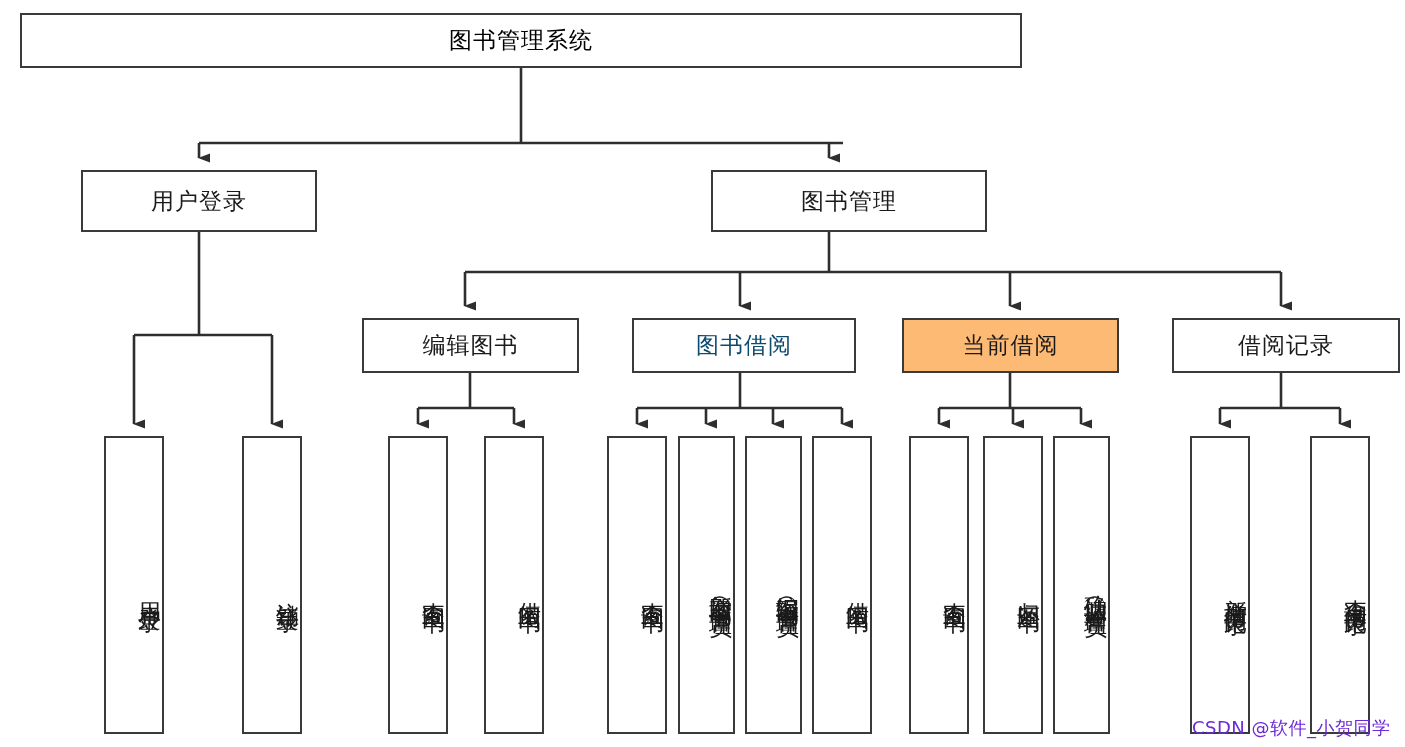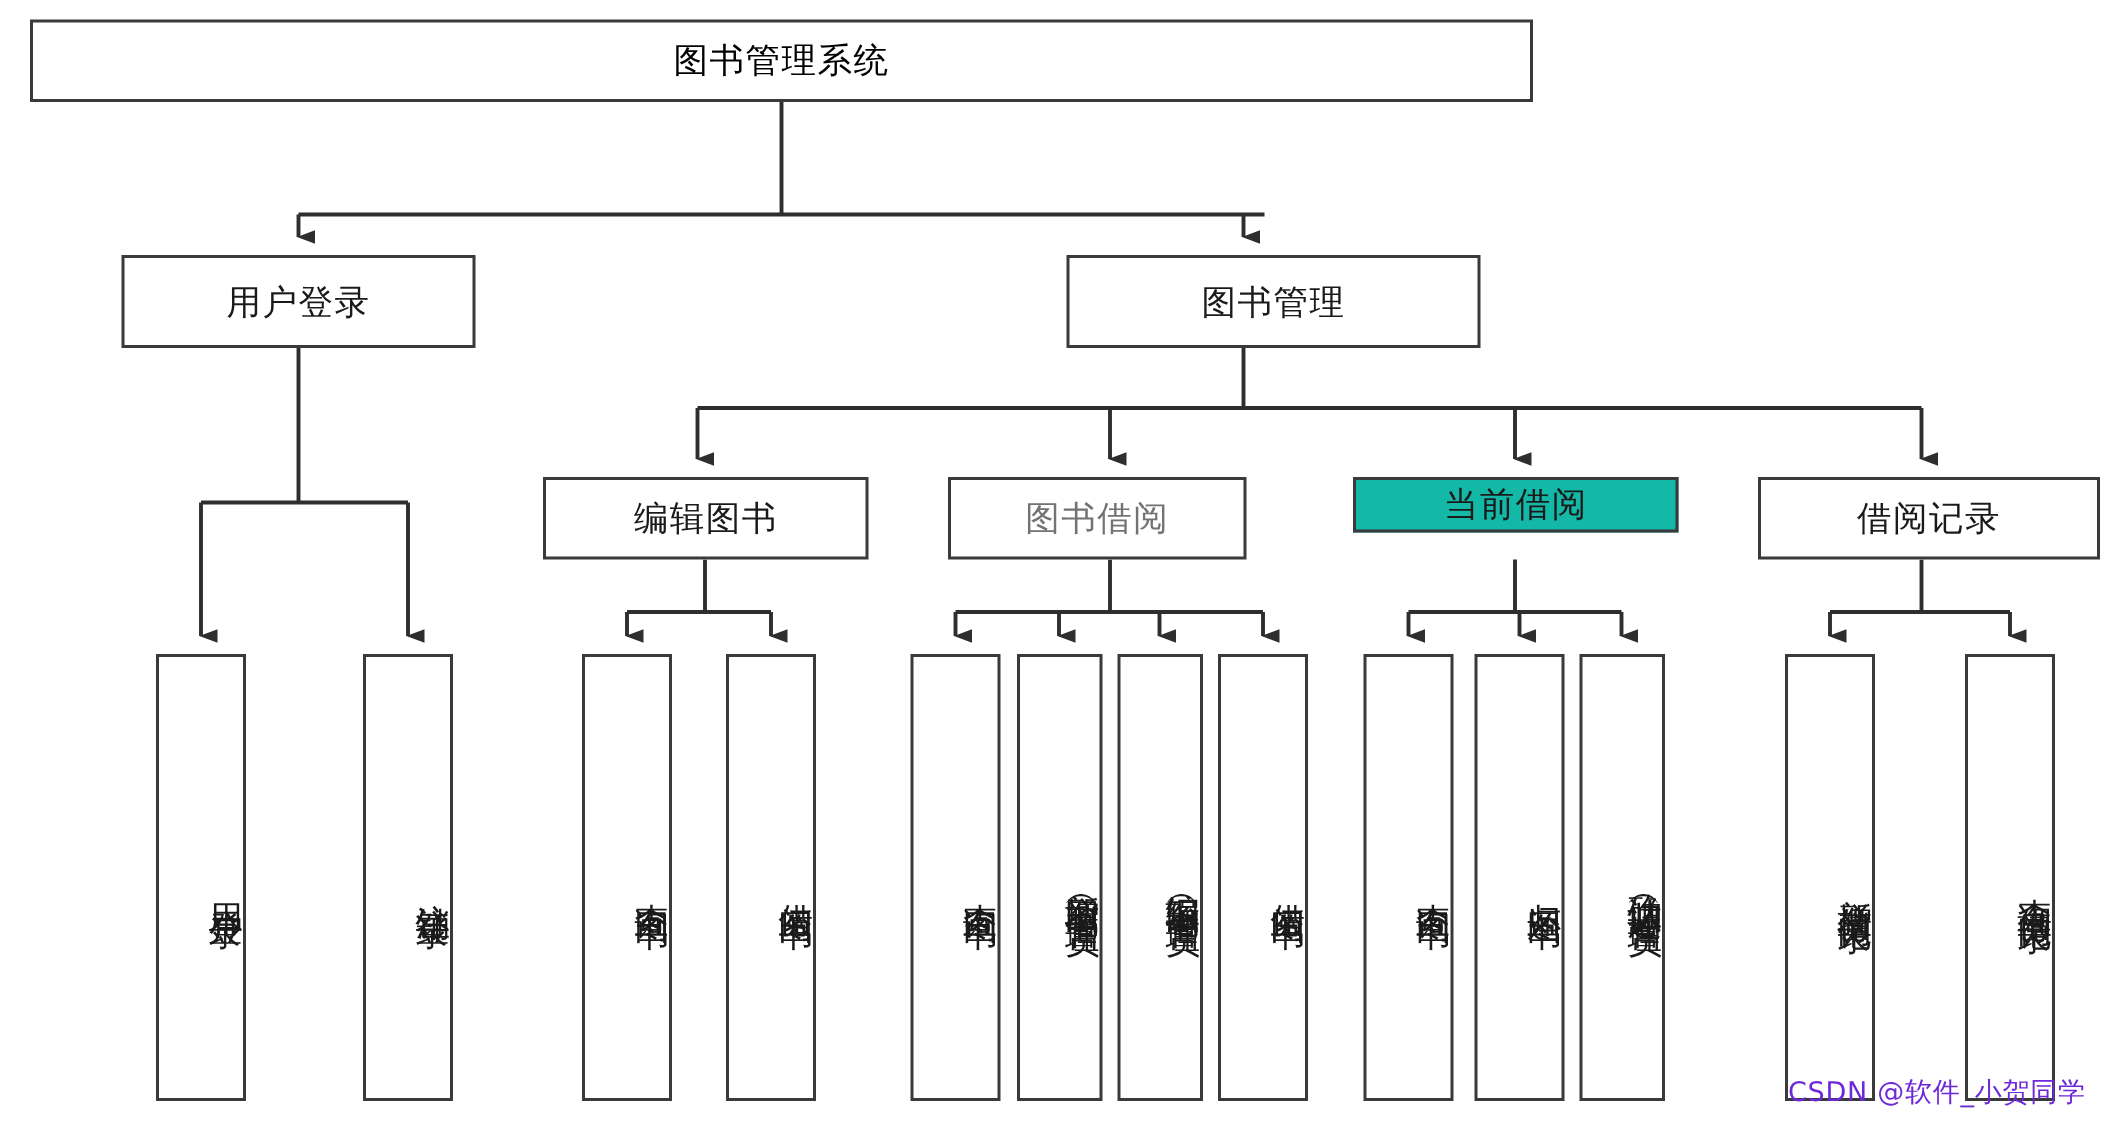--- a/index.html
+++ b/index.html
@@ -137,24 +137,24 @@
   <div class="node-box horizontal" style="left: 81px; top: 170px; width: 236px; height: 62px; border-color: rgb(58, 58, 58); color: rgb(26, 26, 26); background: rgb(255, 255, 255);">
     <span class="node-label">用户登录</span>
   </div>
   <div class="node-box horizontal" style="left: 711px; top: 170px; width: 276px; height: 62px; border-color: rgb(58, 58, 58); color: rgb(26, 26, 26); background: rgb(255, 255, 255);">
     <span class="node-label">图书管理</span>
   </div>
 
   <div class="node-box horizontal" style="left: 362px; top: 318px; width: 217px; height: 55px; border-color: rgb(58, 58, 58); color: rgb(26, 26, 26); background: rgb(255, 255, 255);">
     <span class="node-label">编辑图书</span>
   </div>
-  <div class="node-box horizontal" style="left: 632px; top: 318px; width: 199px; height: 55px; border-color: rgb(58, 58, 58); color: #737373; background: rgb(255, 255, 255);">
+  <div class="node-box horizontal" style="left: 632px; top: 318px; width: 224px; height: 55px; border-color: rgb(58, 58, 58); color: #0c4a6e; background: rgb(255, 255, 255);">
     <span class="node-label">图书借阅</span>
   </div>
-  <div class="node-box horizontal" style="left: 902px; top: 318px; width: 217px; height: 37px; border-color: rgb(58, 58, 58); color: rgb(26, 26, 26); background: #14b8a6;">
+  <div class="node-box horizontal" style="left: 902px; top: 318px; width: 217px; height: 55px; border-color: rgb(58, 58, 58); color: rgb(26, 26, 26); background: #fdba74;">
     <span class="node-label">当前借阅</span>
   </div>
   <div class="node-box horizontal" style="left: 1172px; top: 318px; width: 228px; height: 55px; border-color: rgb(58, 58, 58); color: rgb(26, 26, 26); background: rgb(255, 255, 255);">
     <span class="node-label">借阅记录</span>
   </div>
 
   <div class="node-box vertical" style="left: 104px; top: 436px; width: 60px; height: 298px; border-color: rgb(58, 58, 58); color: rgb(26, 26, 26); background: rgb(255, 255, 255);">
     <span class="node-label">用户登录</span>
   </div>
   <div class="node-box vertical" style="left: 242px; top: 436px; width: 60px; height: 298px; border-color: rgb(58, 58, 58); color: rgb(26, 26, 26); background: rgb(255, 255, 255);">

